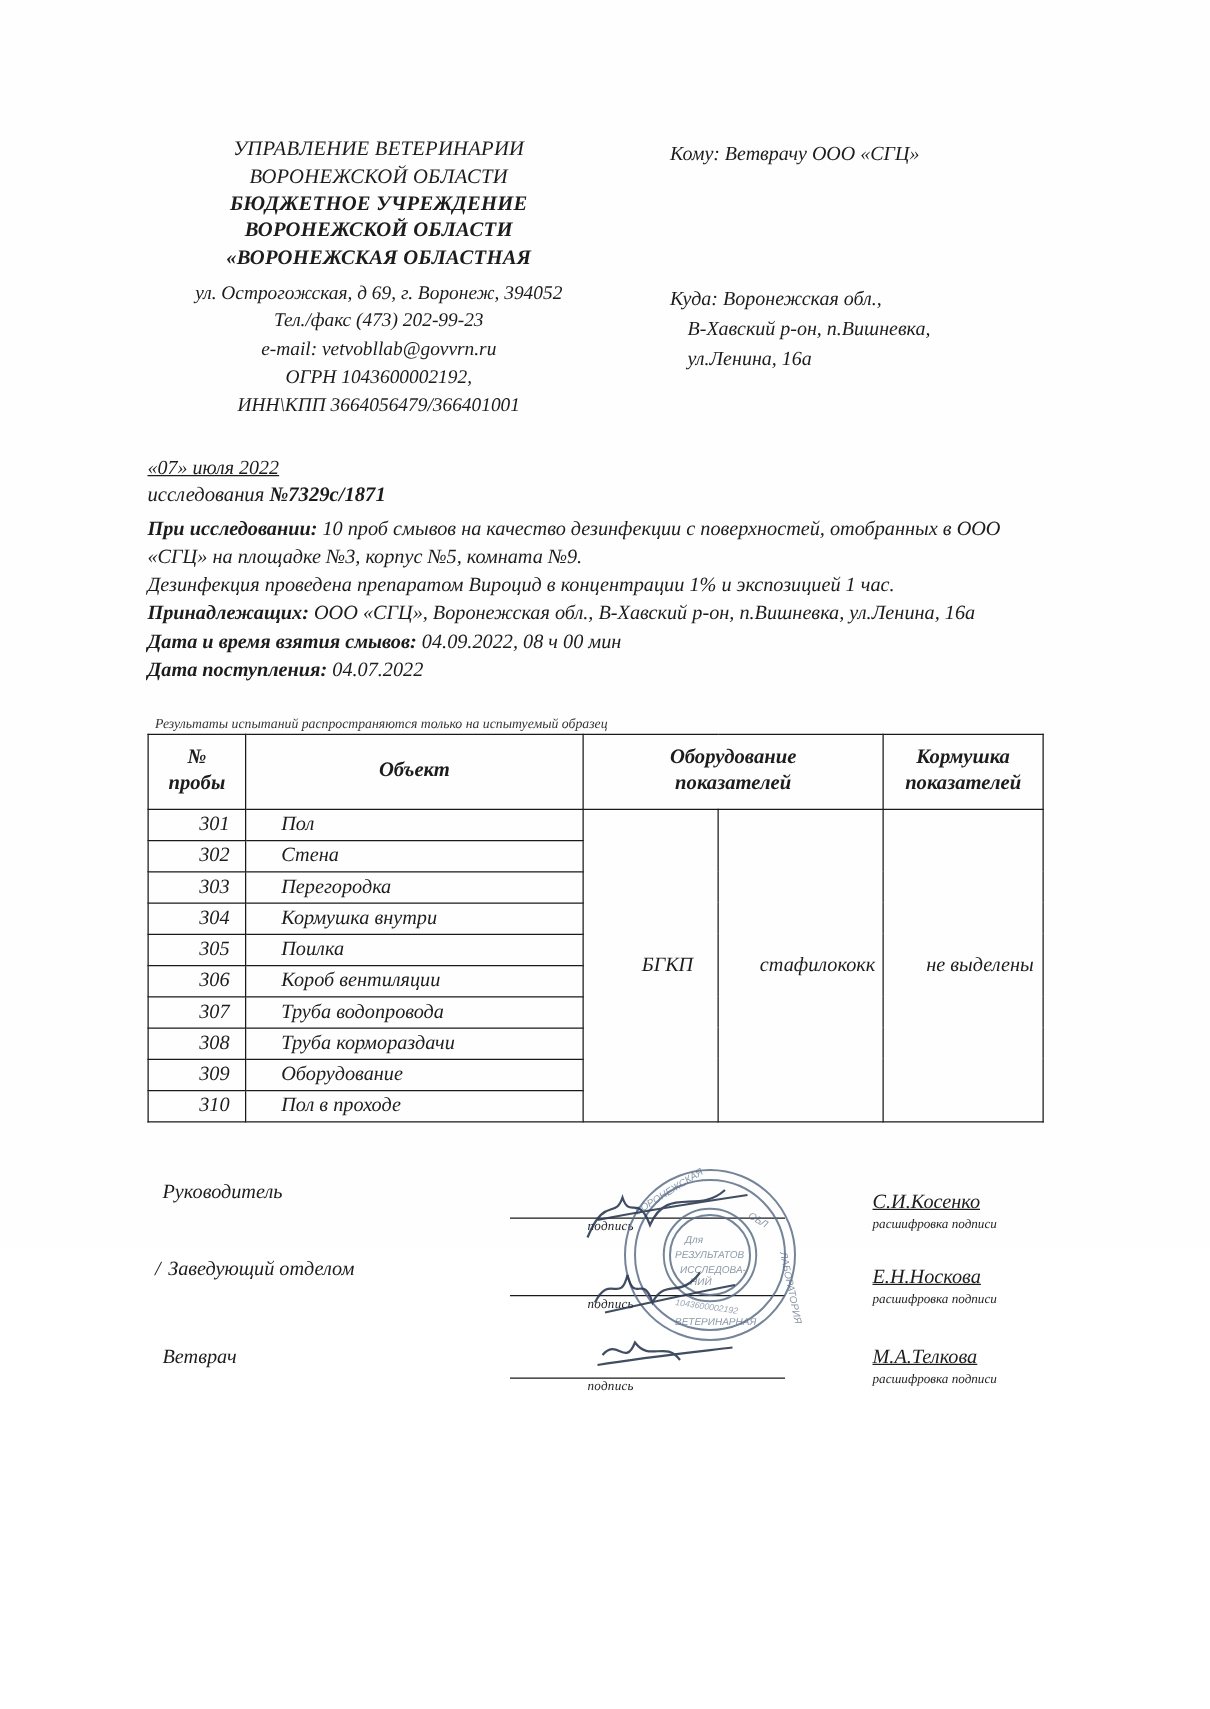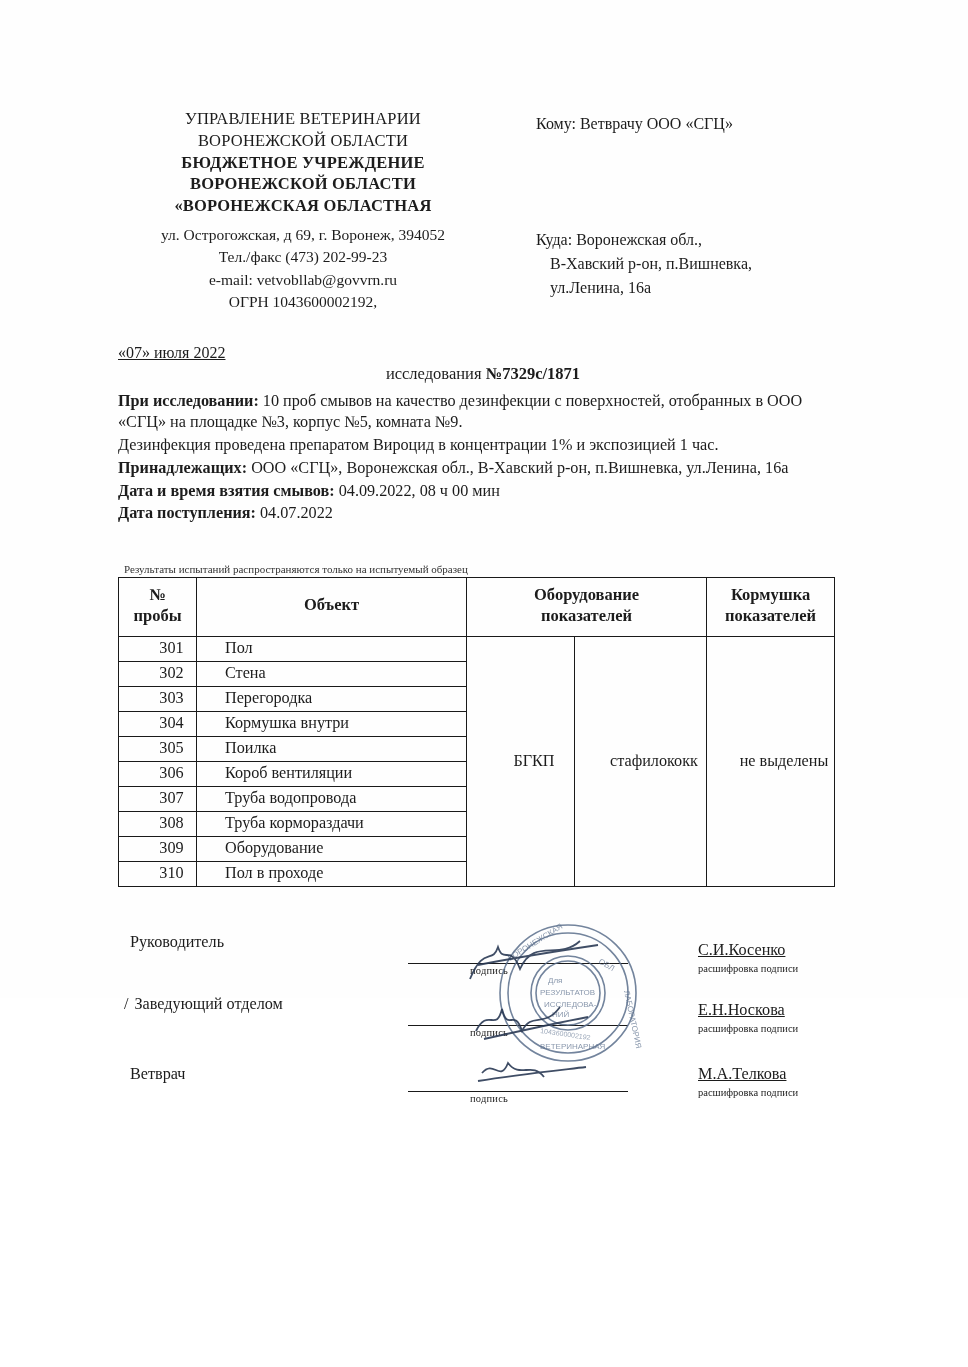--- a/index.html
+++ b/index.html
@@ -14,20 +14,21 @@
     font-family: "Liberation Serif", serif;
     color: #1c1c1c;
     overflow: hidden;
   }
   .page {
     position: absolute;
     left: 0; top: 0;
     width: 968px;
     height: 998px;
     background: #fefefe;
+    font-style: italic;
   }
   .content {
     position: absolute;
     left: 118px;
     top: 108px;
     width: 730px;
   }
 
   
   .header {
@@ -74,39 +75,38 @@
   }
 
   
   .result-title {
     margin-top: 12px;
     text-align: center;
     font-size: 17px;
     font-weight: bold;
   }
   .result-num {
-    text-align: center;
     font-size: 16.5px;
     margin-top: 2px;
   }
   .result-num b { font-weight: bold; }
 
   
   .para {
     font-size: 16.2px;
     line-height: 1.34;
     margin-top: 7px;
     text-align: left;
   }
   .para b { font-weight: bold; }
   .para.tight { margin-top: 1px; }
 
   
   .table-note {
-    margin-top: 38px;
+    margin-top: 26px;
     margin-left: 6px;
     font-size: 11px;
     color: #333;
   }
 
   
   table.results {
     margin-top: 2px;
     border-collapse: collapse;
     width: 716px;
@@ -207,20 +207,21 @@
         <div class="org-line">УПРАВЛЕНИЕ ВЕТЕРИНАРИИ</div>
         <div class="org-line">ВОРОНЕЖСКОЙ ОБЛАСТИ</div>
         <div class="org-line bold">БЮДЖЕТНОЕ УЧРЕЖДЕНИЕ</div>
         <div class="org-line bold">ВОРОНЕЖСКОЙ ОБЛАСТИ</div>
         <div class="org-line bold">«ВОРОНЕЖСКАЯ ОБЛАСТНАЯ</div>
         <div class="contacts">
           <div class="addr">ул. Острогожская, д 69, г. Воронеж, 394052</div>
           <div>Тел./факс (473) 202-99-23</div>
           <div>e-mail: vetvobllab@govvrn.ru</div>
           <div>ОГРН 1043600002192,</div>
+          <div>ИНН\КПП 3664056479/366401001</div>
         </div>
       </div>
 
       <div class="header-right">
         <div class="to-block">Кому: Ветврачу ООО «СГЦ»</div>
         <div class="where-block">
           <div class="ln1">Куда: Воронежская обл.,</div>
           <div class="ln2">В-Хавский р-он, п.Вишневка,</div>
           <div class="ln3">ул.Ленина, 16а</div>
         </div>

